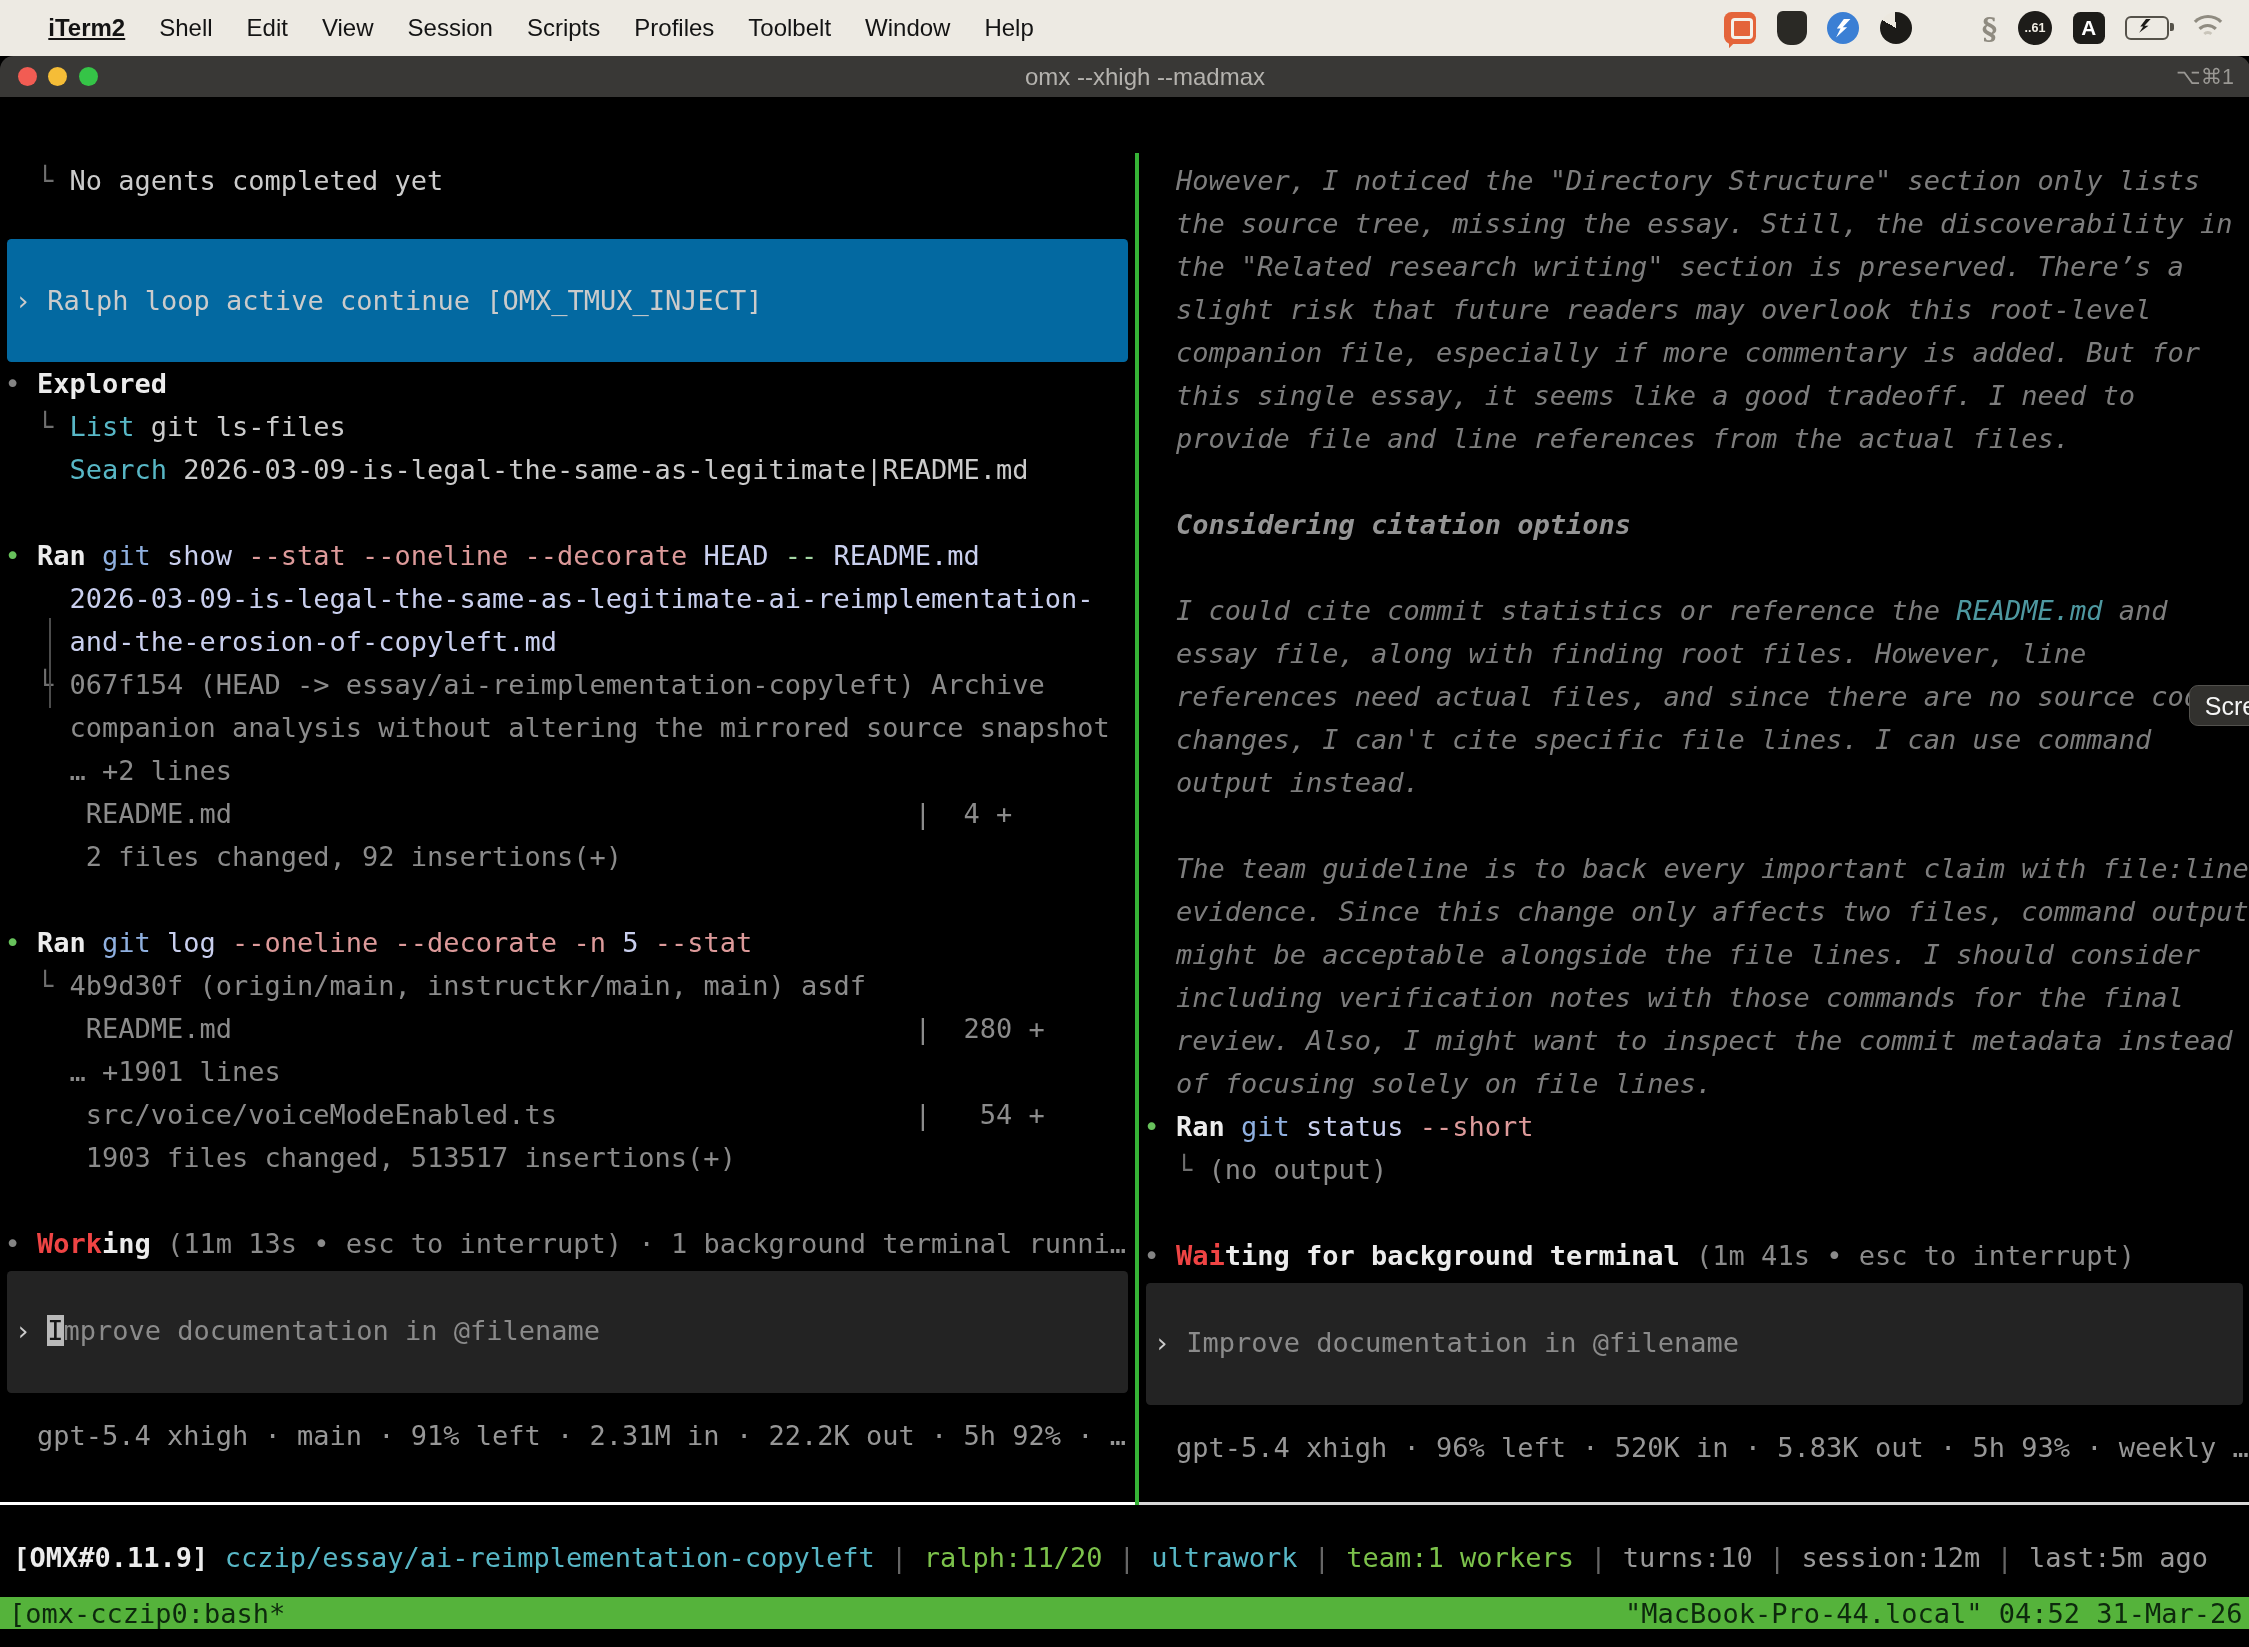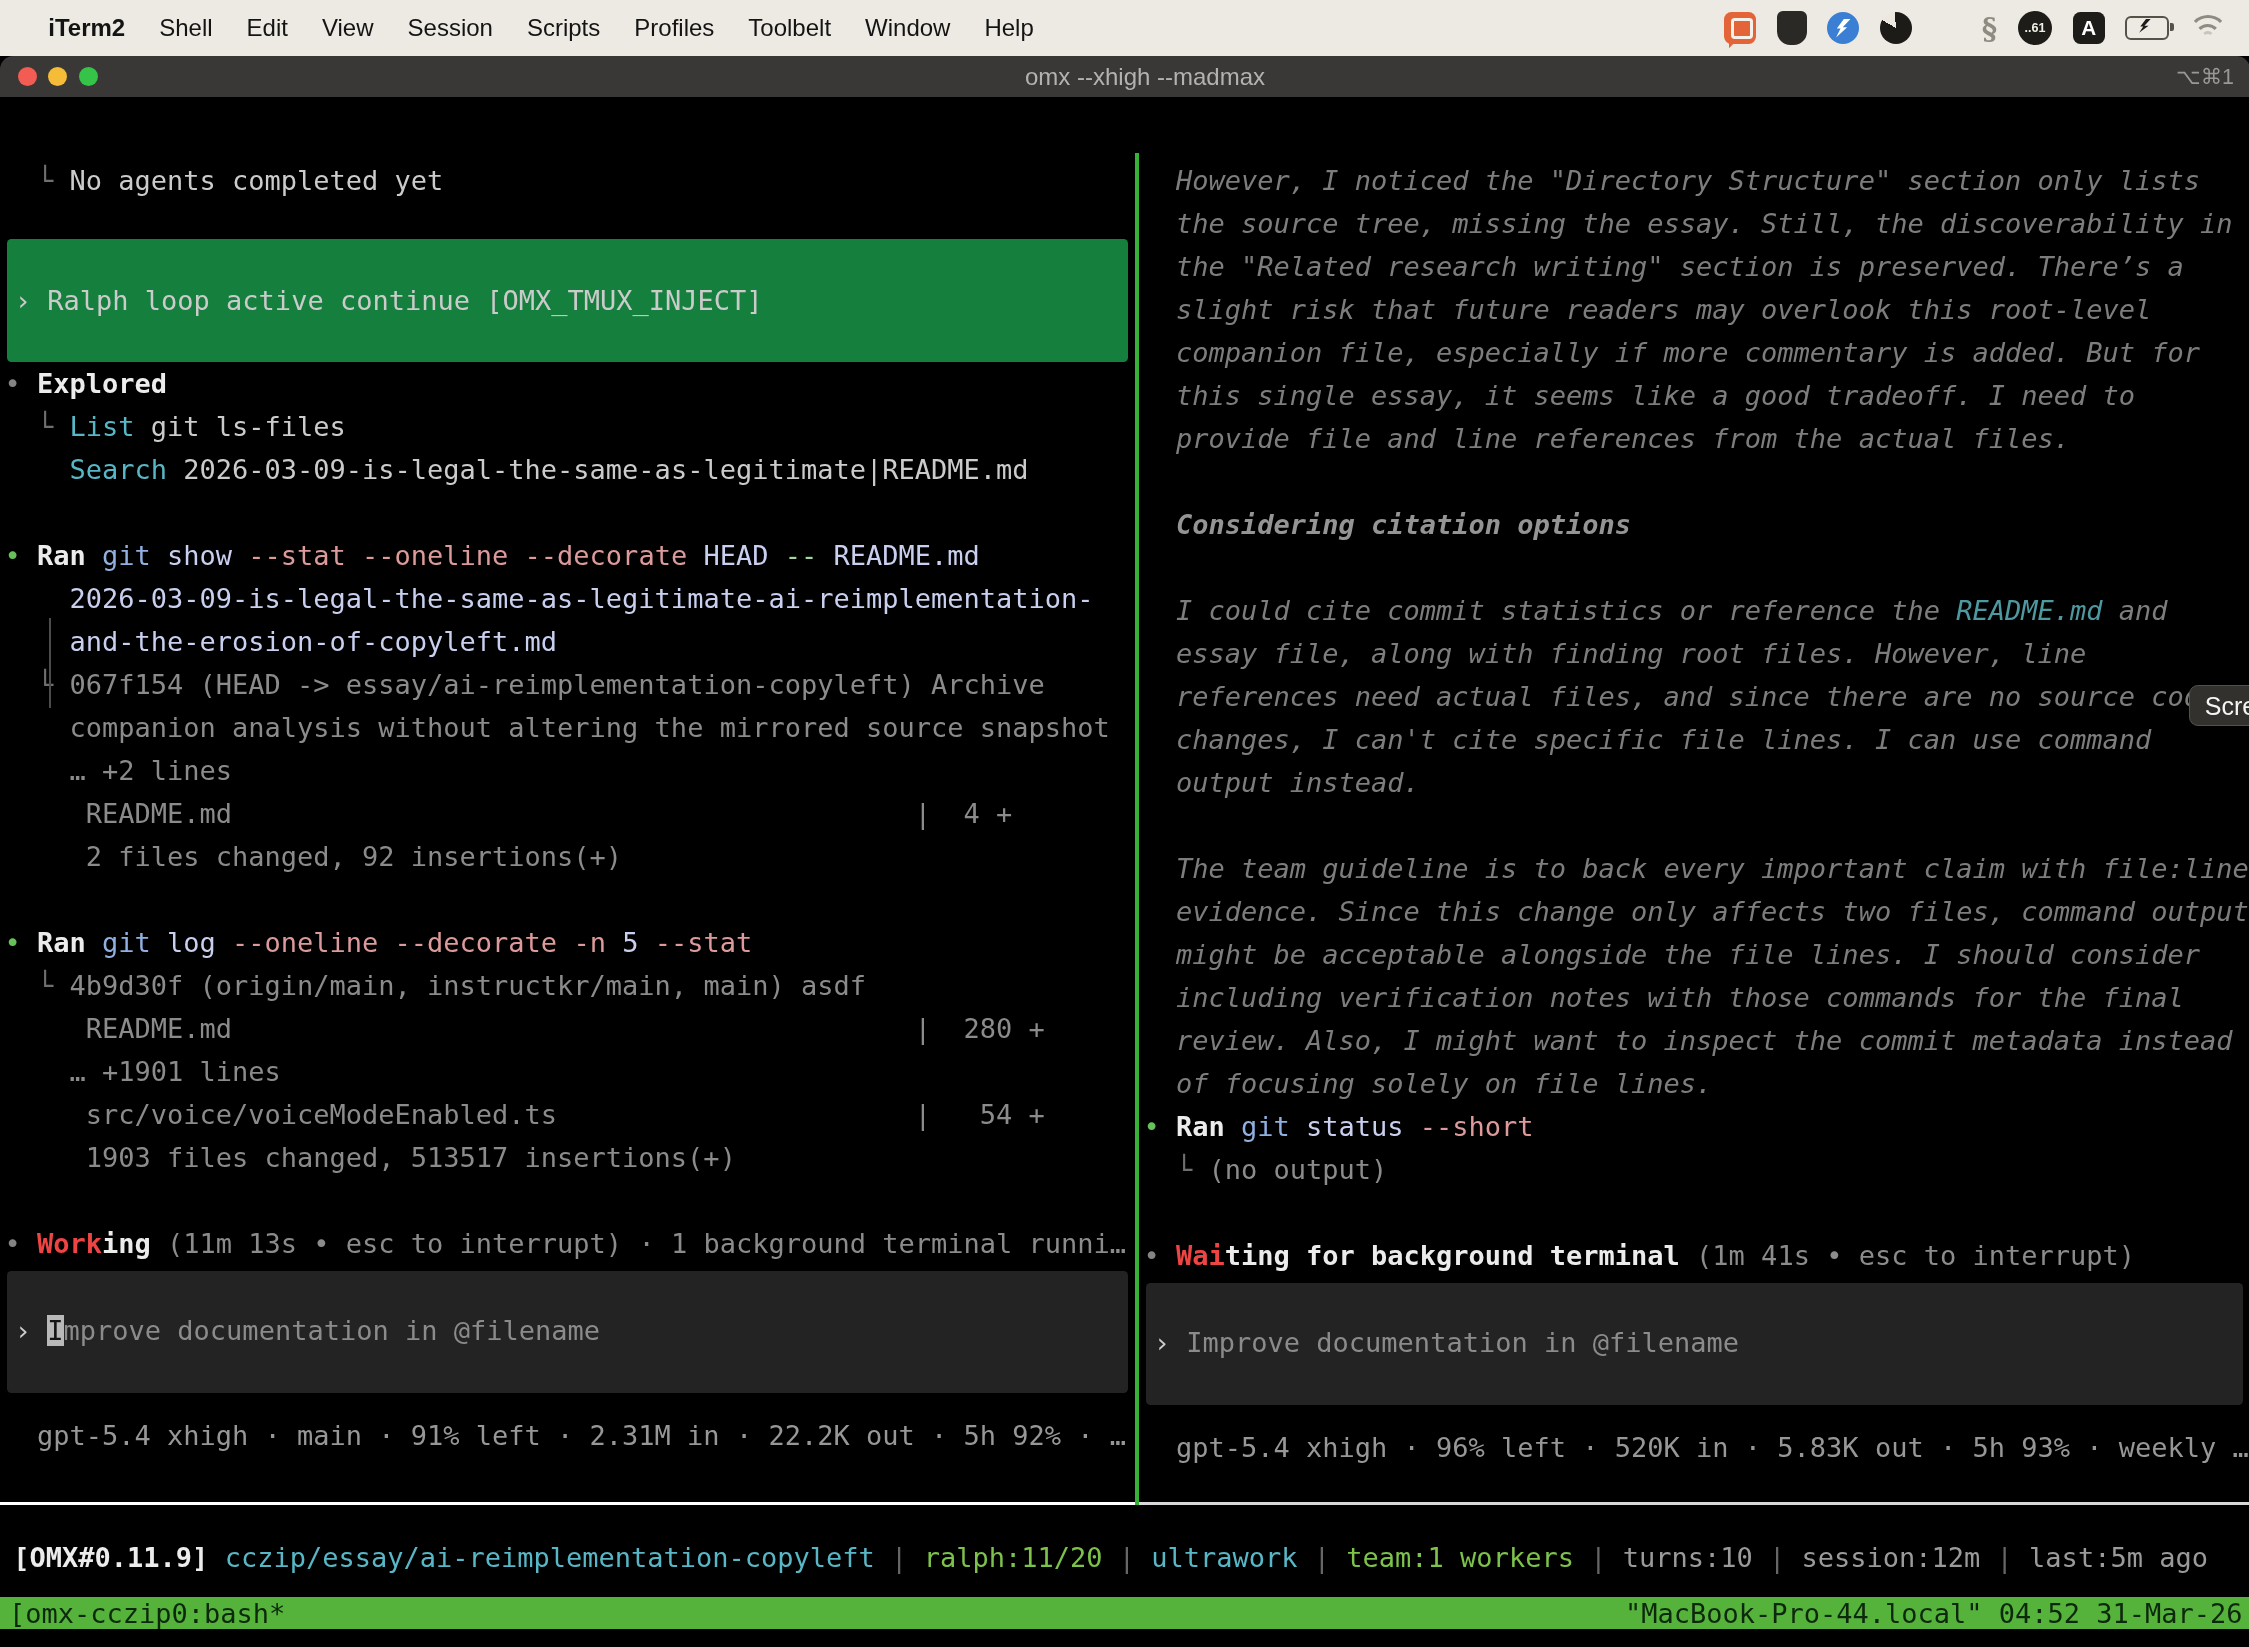--- a/index.html
+++ b/index.html
@@ -1,21 +1,21 @@
 <!DOCTYPE html>
 <html style="font-size:11.8px"><head>
 <meta charset="utf-8">
 <style>
   html,body{margin:0;padding:0;background:#000;width:2250px;height:1648px;overflow:hidden;position:relative;}
   
   .menubar{position:absolute;top:0;left:0;width:2250px;height:56px;background:#edeae3;display:flex;align-items:center;font:24px "Liberation Sans",sans-serif;color:#141414;}
   .menubar .apple{font-size:29.5px;margin:0 10.3px 3px 38px;}
   .menu-items{display:flex;gap:34px;align-items:center;}
   .menu-items .menu-item{cursor:default;}
-  .menu-item.first{font-weight:bold;}
+  .menu-item.first{font-weight:bold;text-decoration:underline;}
   .menu-status{margin-left:auto;display:flex;align-items:center;gap:20.7px;padding-right:25px;}
   .mi{display:inline-flex;align-items:center;justify-content:center;}
   .ic-chat{width:32px;height:32px;border-radius:7.4px;background:#e4643a;position:relative;}
   .ic-chat::before{content:"";position:absolute;left:6.6px;top:5.9px;width:16px;height:14.8px;border:3.7px solid #f4f1ea;border-radius:3.7px;}
   .ic-chat::after{content:"";position:absolute;left:4.4px;bottom:-4.4px;width:8.9px;height:8.9px;background:#e4643a;clip-path:polygon(0 0,100% 0,0 100%);}
   .ic-shield{width:29.5px;height:34px;background:#2a2925;border-radius:5.9px 5.9px 13.3px 13.3px;display:grid;grid-template-columns:repeat(3,5.9px);grid-template-rows:repeat(3,5.2px);gap:2.2px;place-content:center;}
   .ic-shield i{background:#ded9cc;border-radius:1.5px;}
   .ic-blue{width:32px;height:32px;border-radius:50%;background:#3b7fd4;position:relative;}
   .ic-blue::before{content:"";position:absolute;left:8.9px;top:6.6px;width:14.8px;height:19px;background:#fff;clip-path:polygon(55% 0,100% 0,45% 45%,75% 45%,0 100%,30% 52%,5% 52%);}
   .ic-pac{width:32px;height:32px;border-radius:50%;background:conic-gradient(from 300deg,#ece8df 0 55deg,#1c1b18 55deg 360deg);}
@@ -55,21 +55,21 @@
   .c-gb{color:#848484;}
   .c-cyan{color:#58b7c6;}
   .c-blue{color:#8fb0e0;}
   .c-lav{color:#c9cfee;}
   .c-pink{color:#dd9a9a;}
   .c-grn{color:#a3d6a3;}
   .c-it{color:#7d7d7d;font-style:italic;}
   .c-ith{color:#949494;font-style:italic;font-weight:bold;}
   .c-itteal{color:#4e98a0;font-style:italic;}
   .c-cursor{background:#b9b9b9;color:#161616;}
-  .inject-box{margin:37px 7.4px 0 3px;background:#15803d;border-radius:4.4px;padding:40px 7.4px 40px 7.4px;}
+  .inject-box{margin:37px 7.4px 0 3px;background:#0369a1;border-radius:4.4px;padding:40px 7.4px 40px 7.4px;}
   .input-box{margin:6.6px 7.4px 0 3px;background:#232323;border-radius:4.4px;padding:38px 7.4px 41px 7.4px;}
   .status-line{margin-top:21px;}
   .guide{position:absolute;left:49px;top:465px;width:1.5px;height:90px;background:#4c4c4c;}
   
   .omx-line{position:absolute;top:1480px;left:0;right:0;padding-left:13.3px;}
   .c-sep{color:#666666;}
   .c-lgrn{color:#7cc24b;}
   .c-stat{color:#9a9a9a;}
   .tmux{position:absolute;left:0;right:0;bottom:17.7px;height:32px;background:#55b33b;display:flex;justify-content:space-between;align-items:center;font:27px "DejaVu Sans Mono",monospace;color:#0d290d;}
   .tmux .l{padding-left:8.9px;}

